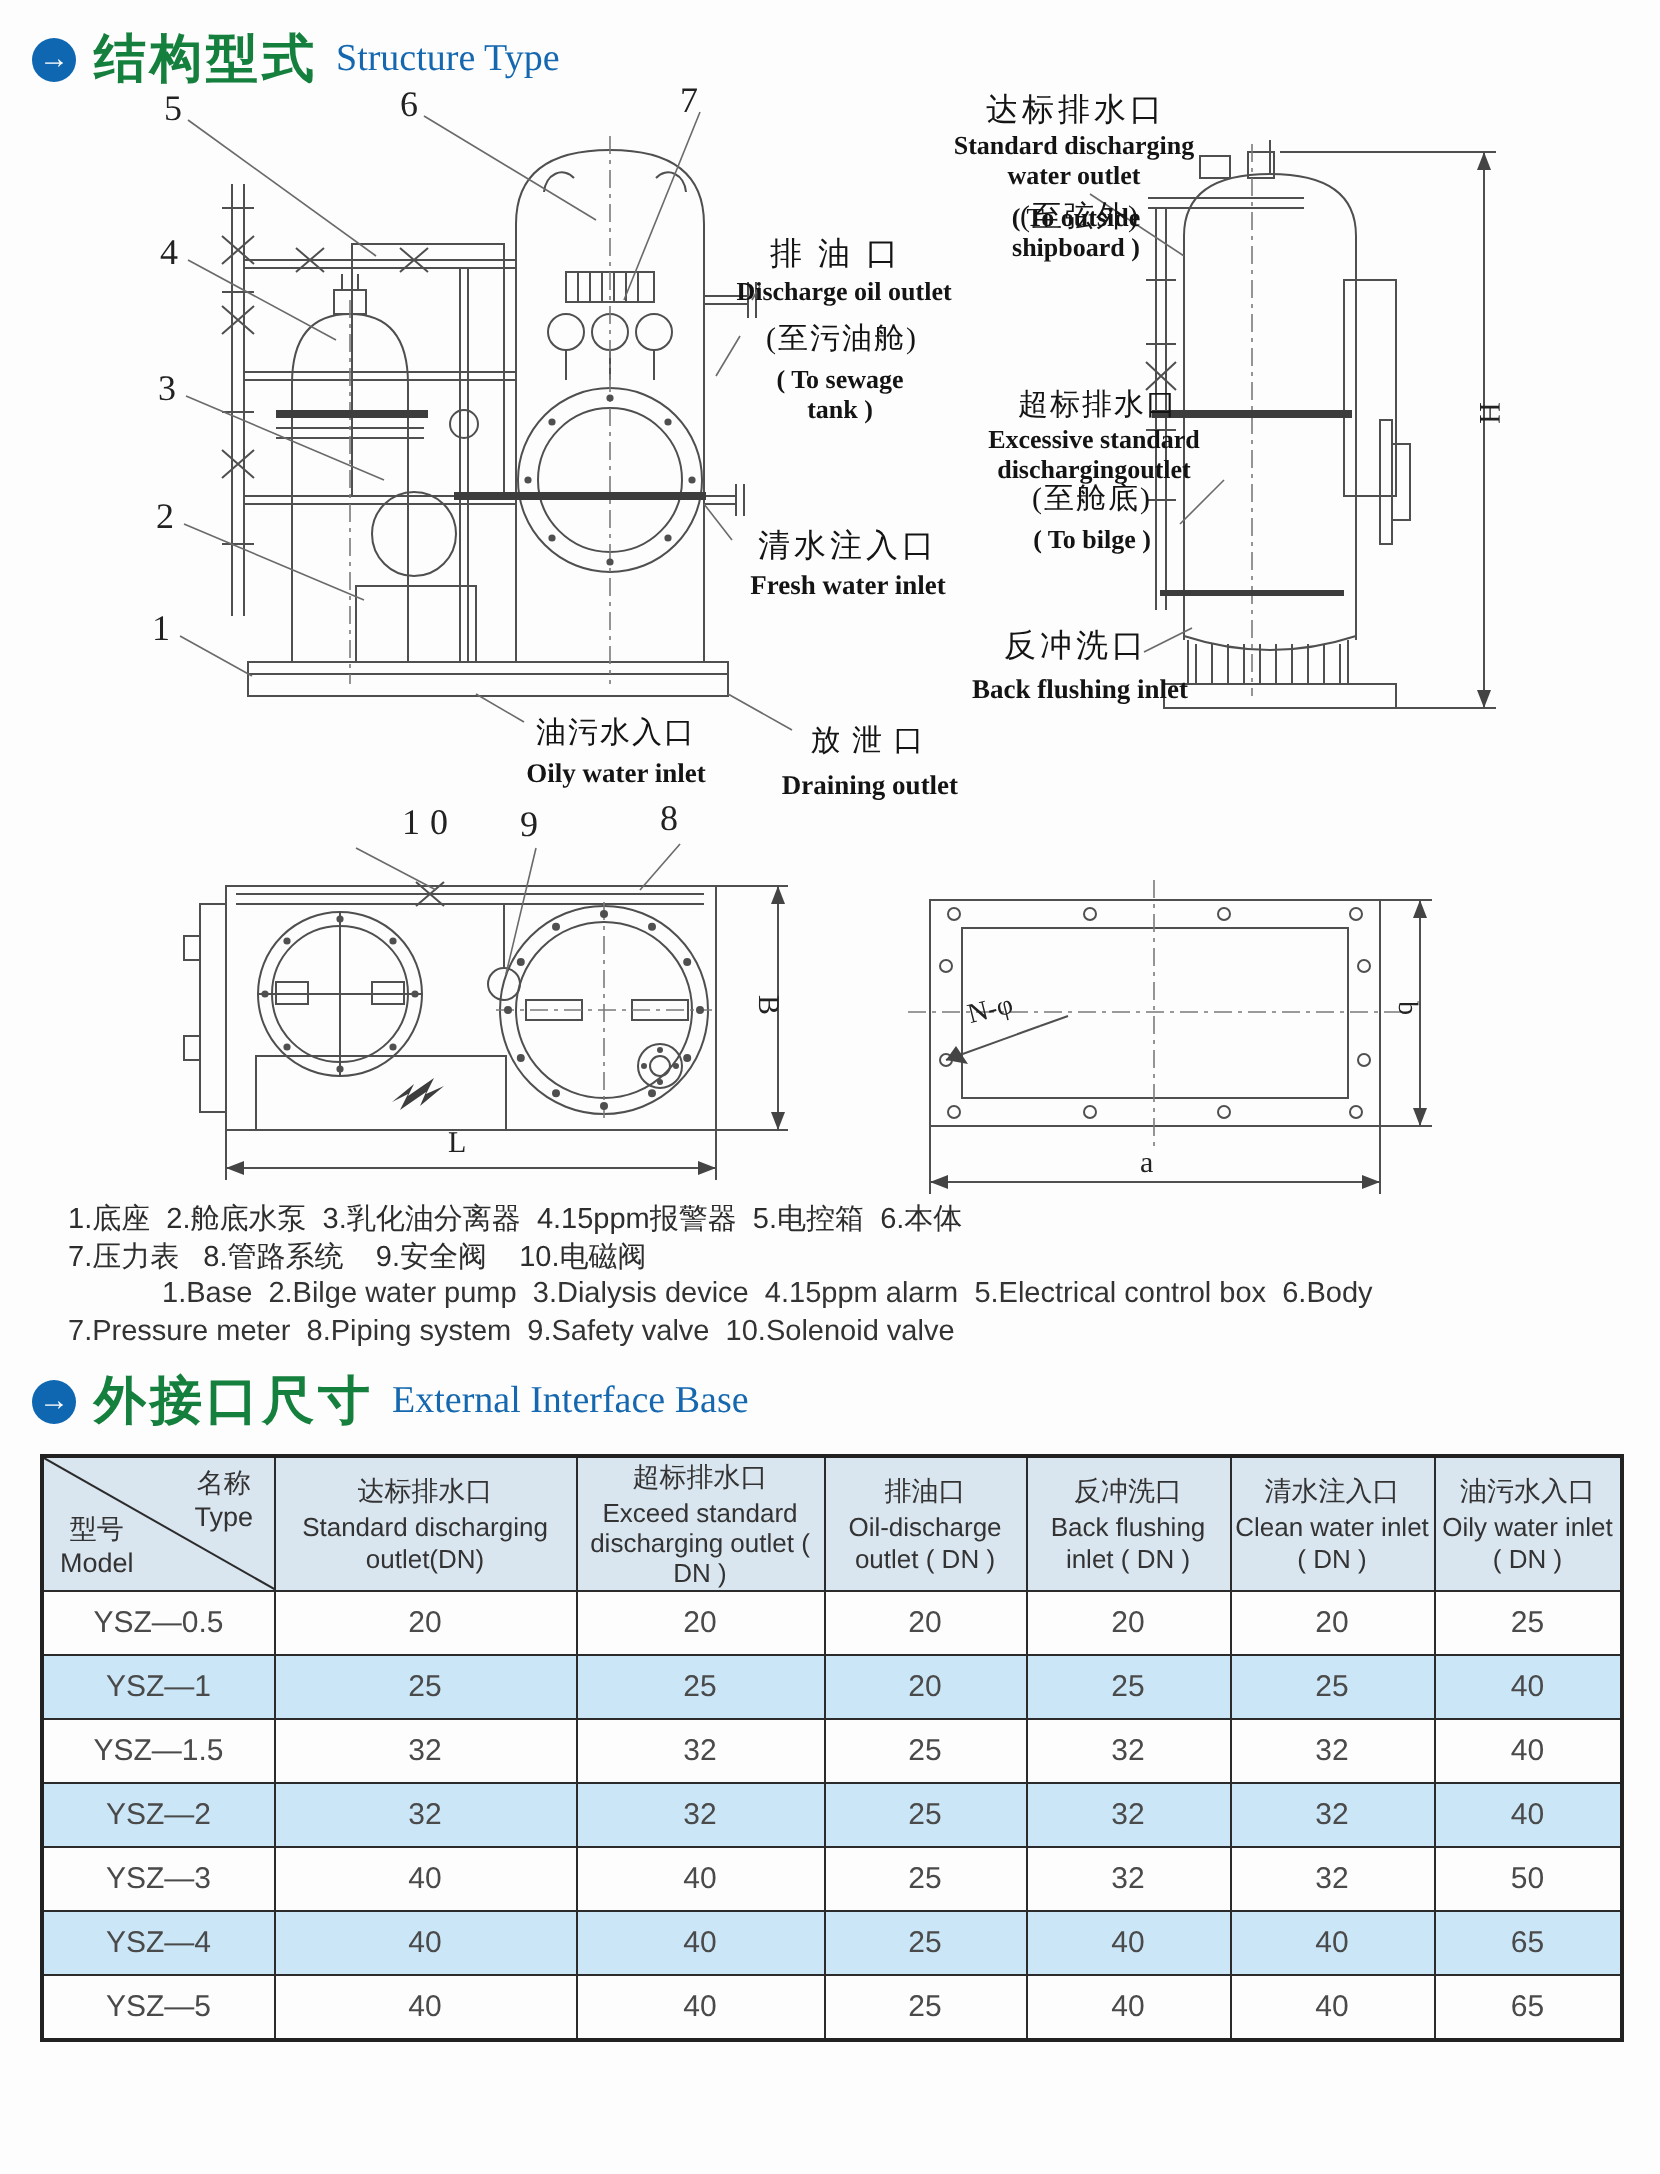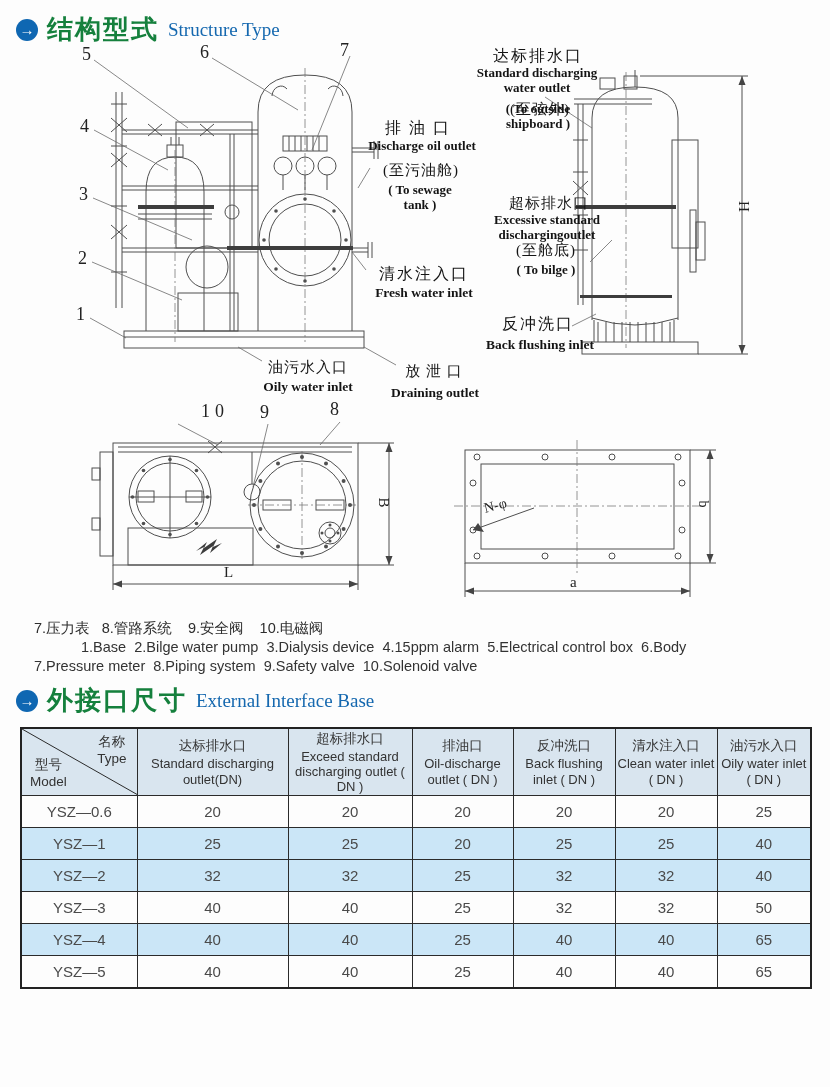--- a/index.html
+++ b/index.html
@@ -361,20 +361,21 @@
   <div class="callout" style="left:260px; top:402px;">9</div>
   <div class="callout" style="left:330px; top:399px;">8</div>
 
   <div class="dim rot90" style="left:738px; top:198px;">H</div>
   <div class="dim rot90" style="left:378px; top:494px;">B</div>
   <div class="dim" style="left:224px; top:564px;">L</div>
   <div class="dim rot90" style="left:699px; top:496px; font-size:14px;">b</div>
   <div class="dim" style="left:570px; top:574px;">a</div>
   <div class="dim rot-nphi" style="left:484px; top:498px;">N-φ</div>
 
+  <div class="legend-line legend-zh" style="top:600px;">1.底座  2.舱底水泵  3.乳化油分离器  4.15ppm报警器  5.电控箱  6.本体</div>
   <div class="legend-line legend-zh" style="top:619px;">7.压力表   8.管路系统    9.安全阀    10.电磁阀</div>
   <div class="legend-line legend-en" style="top:639px;margin-left:47px;">1.Base  2.Bilge water pump  3.Dialysis device  4.15ppm alarm  5.Electrical control box  6.Body</div>
   <div class="legend-line legend-en" style="top:658px;">7.Pressure meter  8.Piping system  9.Safety valve  10.Solenoid valve</div>
 
   <div class="sec-header" style="left:16px; top:683px;">
     <span class="bullet">
         <span>→</span>
       </span>
     <span class="title-zh">外接口尺寸</span>
     <span class="title-en">External Interface Base</span>
@@ -426,37 +427,46 @@
           <div class="h-en">Clean water inlet ( DN )</div>
         </th>
         <th>
           <div class="h-zh">油污水入口</div>
           <div class="h-en">Oily water inlet ( DN )</div>
         </th>
       </tr>
     </thead>
     <tbody>
       <tr>
-        <td class="model">YSZ—0.6</td>
+        <td class="model">YSZ—0.5</td>
         <td>20</td>
         <td>20</td>
         <td>20</td>
         <td>20</td>
         <td>20</td>
         <td>25</td>
       </tr>
       <tr class="hl">
         <td class="model">YSZ—1</td>
         <td>25</td>
         <td>25</td>
         <td>20</td>
         <td>25</td>
         <td>25</td>
         <td>40</td>
       </tr>
+      <tr>
+        <td class="model">YSZ—1.5</td>
+        <td>32</td>
+        <td>32</td>
+        <td>25</td>
+        <td>32</td>
+        <td>32</td>
+        <td>40</td>
+      </tr>
       <tr class="hl">
         <td class="model">YSZ—2</td>
         <td>32</td>
         <td>32</td>
         <td>25</td>
         <td>32</td>
         <td>32</td>
         <td>40</td>
       </tr>
       <tr>

